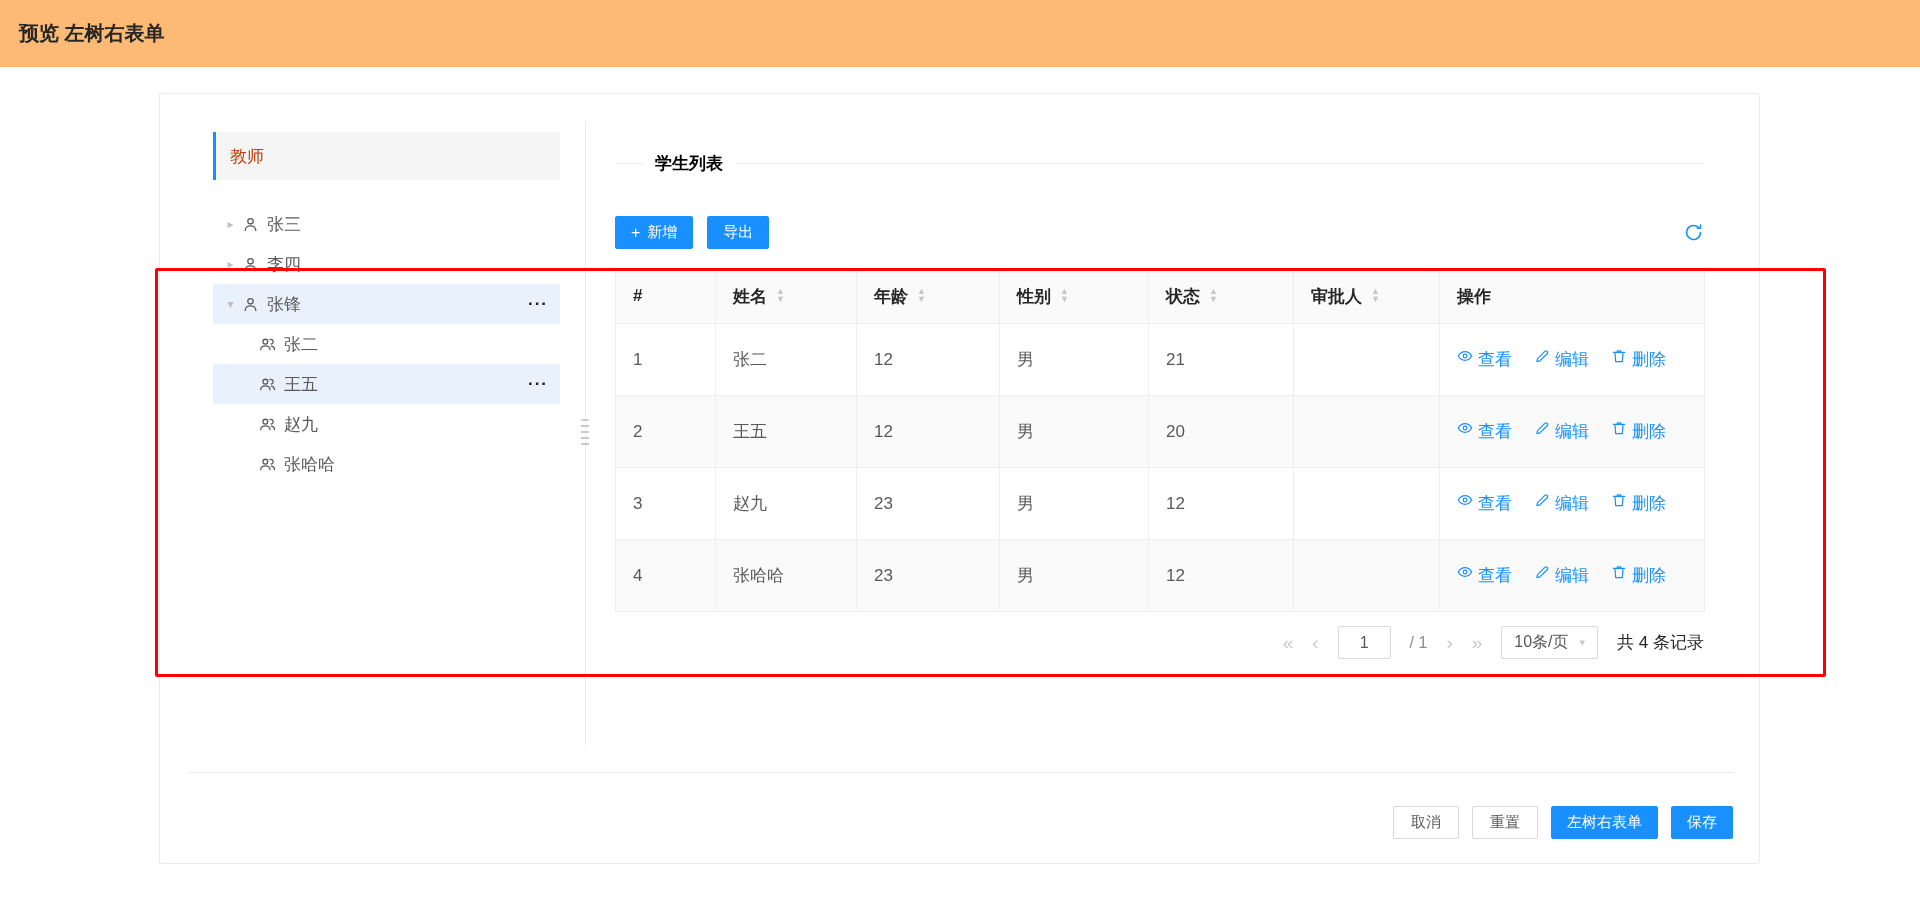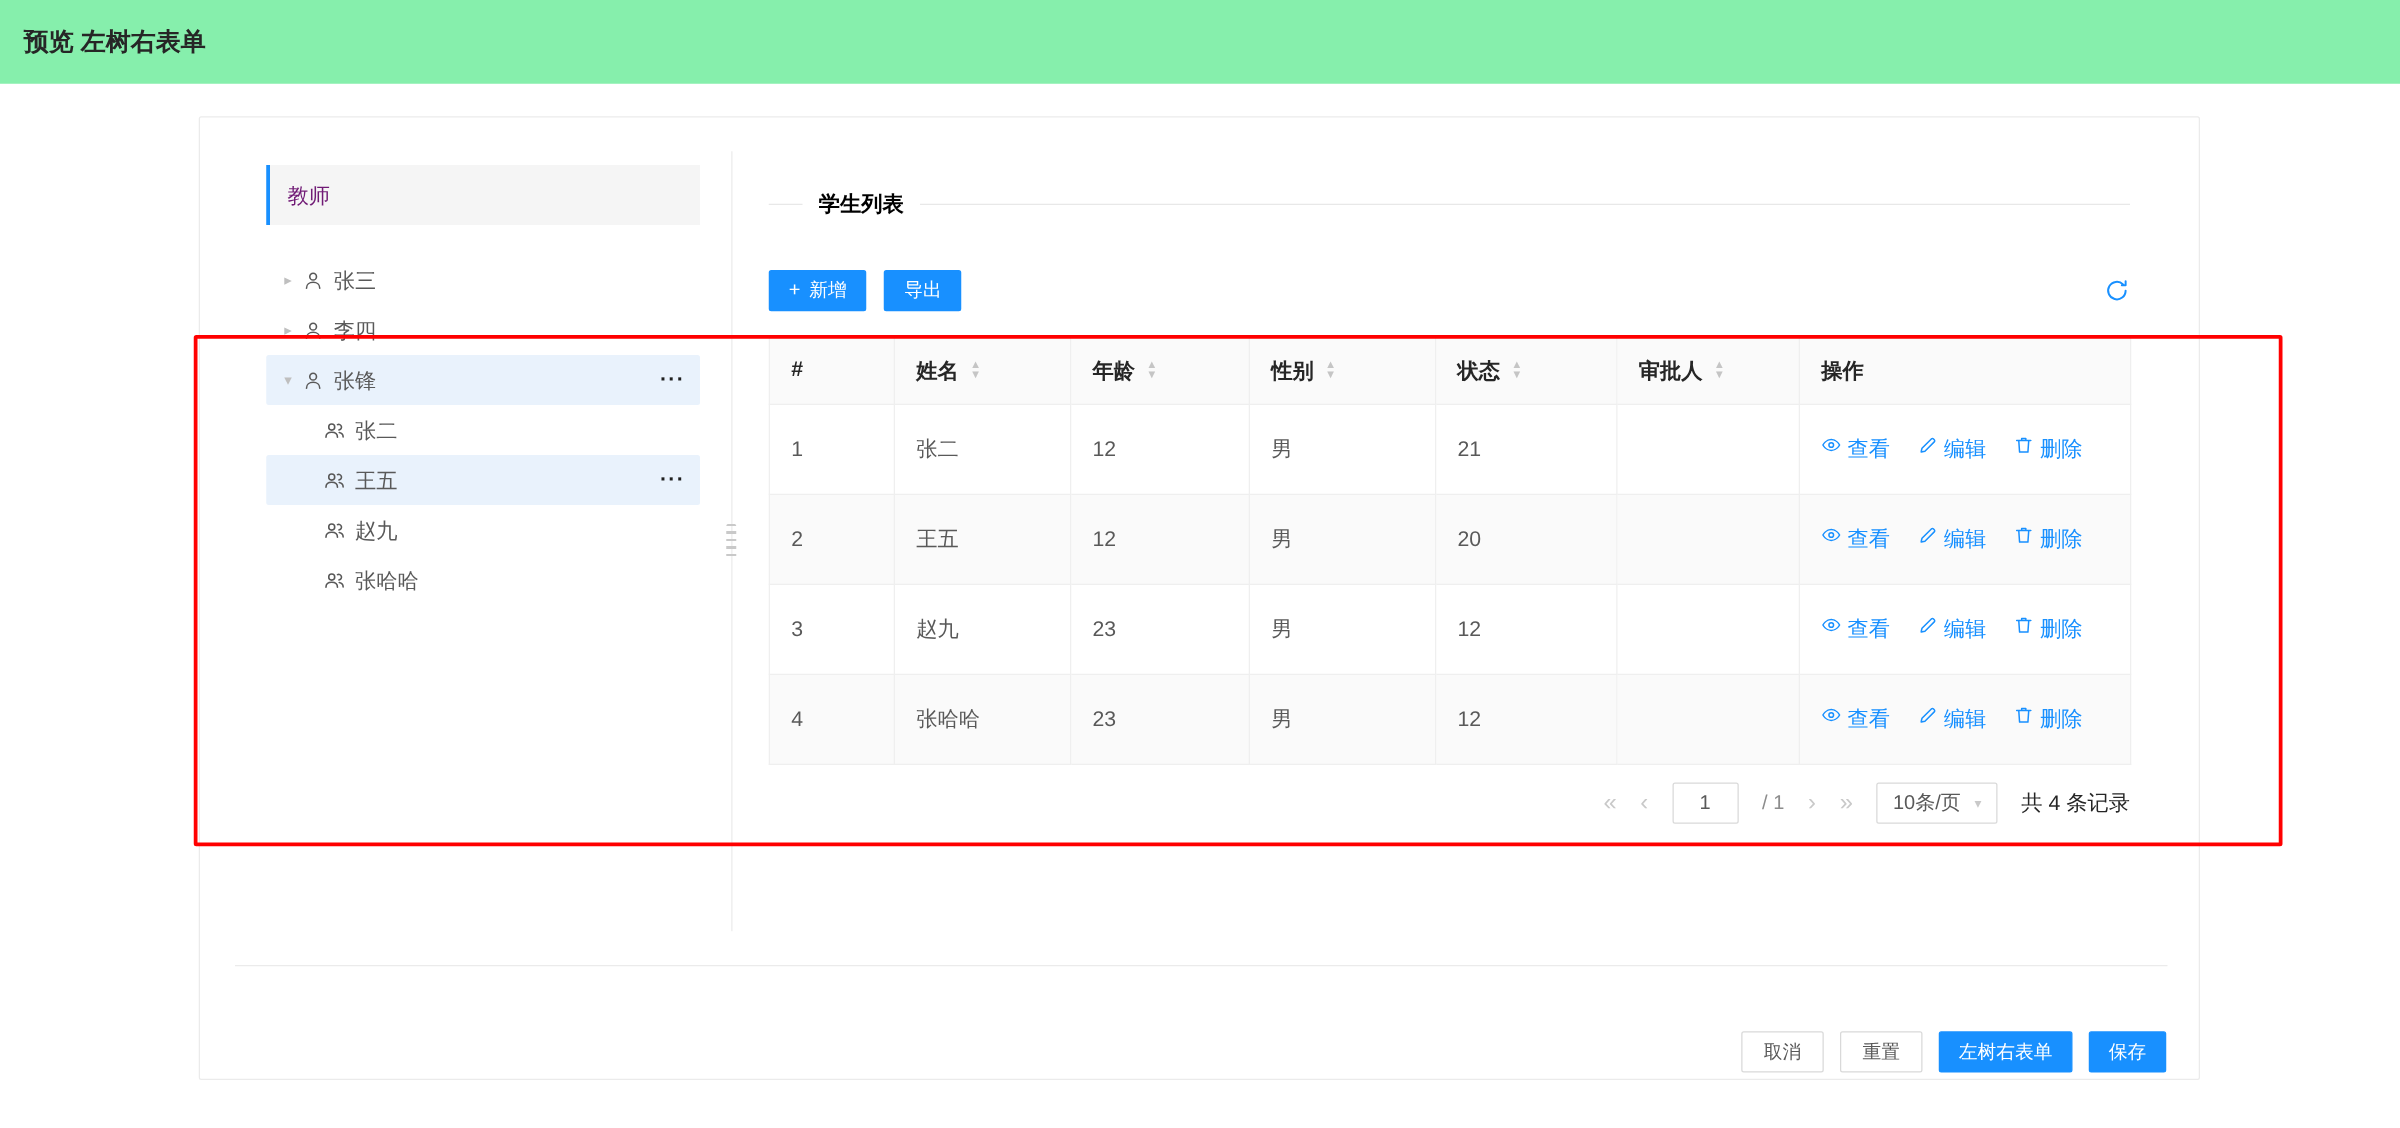--- a/index.html
+++ b/index.html
@@ -4,31 +4,31 @@
 <style>
   * { box-sizing: border-box; }
   html,body { margin:0; padding:0; }
   body {
     width:1920px; height:902px; position:relative; overflow:hidden;
     background:#fff; color:#595959;
     font-family:"Liberation Sans","DejaVu Sans",sans-serif;
   }
 
   
-  .topbar { height:67px; background:#86efac; display:flex; align-items:center; padding:0 19px; }
+  .topbar { height:67px; background:#fdba74; display:flex; align-items:center; padding:0 19px; }
   .topbar-title { font-size:20px; font-weight:600; color:#262626; }
 
   
   .card { position:absolute; left:159px; top:93px; width:1601px; height:771px;
           background:#fff; border:1px solid #ebebeb; border-radius:2px; }
 
   
   .tree-panel { position:absolute; left:53px; top:38px; width:347px; }
   .tree-root { height:48px; background:#f5f5f5; display:flex; align-items:center;
-               padding-left:17px; position:relative; font-size:17px; color:#701a75; }
+               padding-left:17px; position:relative; font-size:17px; color:#c2410c; }
   .tree-root::before { content:""; position:absolute; left:0; top:0; bottom:0; width:3px; background:#1890ff; }
   .tree-list { margin-top:24px; }
   .tree-item { height:40px; display:flex; align-items:center; padding:0 12px 0 8px;
                font-size:17px; color:#595959; border-radius:2px; cursor:pointer; }
   .tree-item.selected { background:#e9f2fc; }
   .tree-item.child { padding-left:46px; }
   .caret { width:19px; font-size:12px; color:#bfbfbf; text-align:center; flex:none; }
   svg.tree-icon { width:17px; height:17px; margin:0 8px 0 2px; flex:none; color:#595959; }
   .tree-item.child svg.tree-icon { margin-left:0; }
   .more-btn { margin-left:auto; color:#1f1f1f; font-weight:700; font-size:17px; letter-spacing:1px; }
@@ -75,21 +75,21 @@
   .pg-btn { color:#c9c9c9; font-size:19px; line-height:1; cursor:pointer; }
   .page-box { width:53px; height:33px; border:1px solid #d9d9d9; border-radius:2px; text-align:center;
               font-size:16px; color:#595959; background:#fff; font-family:inherit; }
   .size-select { height:33px; border:1px solid #d9d9d9; border-radius:2px; display:flex; align-items:center;
                  gap:11px; padding:0 12px; color:#595959; background:#fff; cursor:pointer; }
   .size-caret { color:#c9c9c9; font-size:11px; }
   .records-total { color:#262626; font-size:17px; }
 
   
   .footer-line { position:absolute; left:28px; right:25px; top:678px; border-top:1px solid #ebebeb; }
-  .footer-actions { position:absolute; right:26px; top:731px; display:flex; gap:13px; }
+  .footer-actions { position:absolute; right:26px; top:712px; display:flex; gap:13px; }
 
   
   .annotation-box { position:absolute; left:155px; top:268px; width:1671px; height:409px;
                     border:3px solid #ff0000; border-radius:2px; z-index:40; pointer-events:none; }
 </style>
 </head>
 <body>
 
 <svg width="0" height="0" style="position:absolute" aria-hidden="true">
   <symbol id="i-user" viewBox="0 0 24 24">

